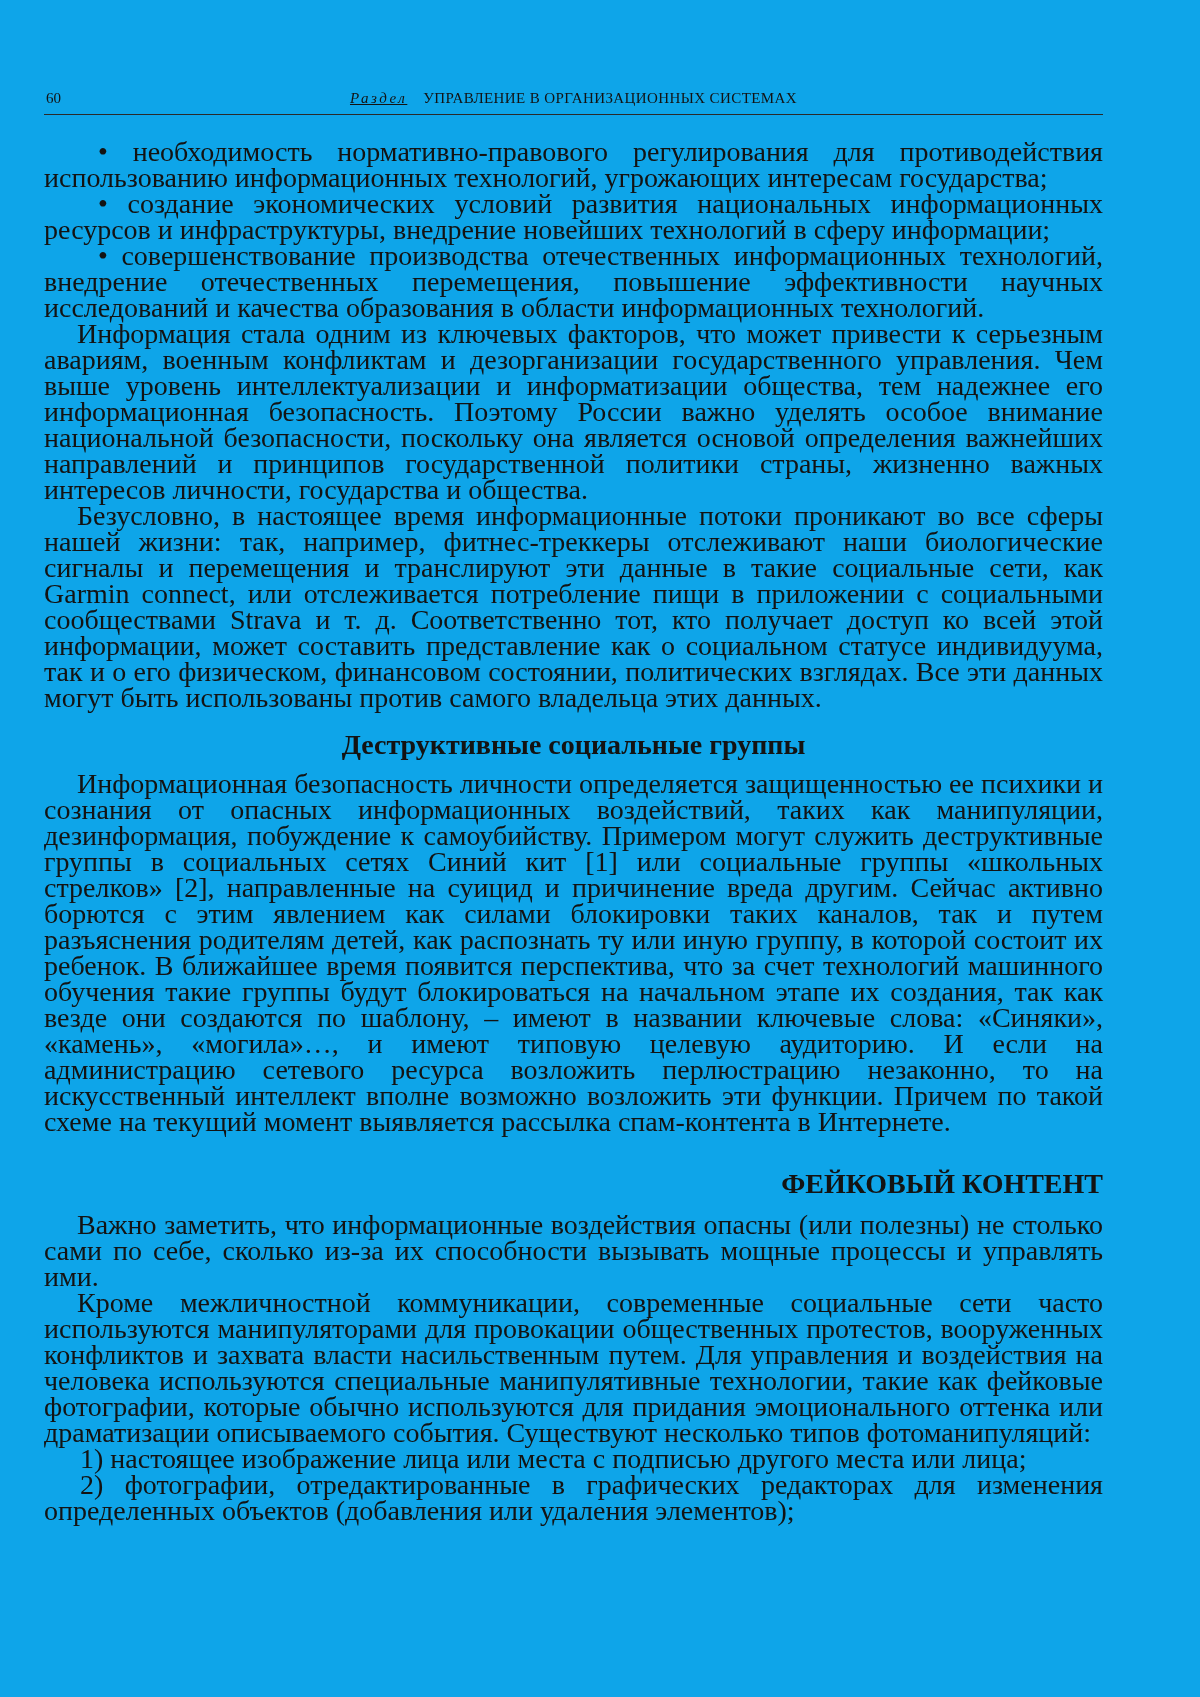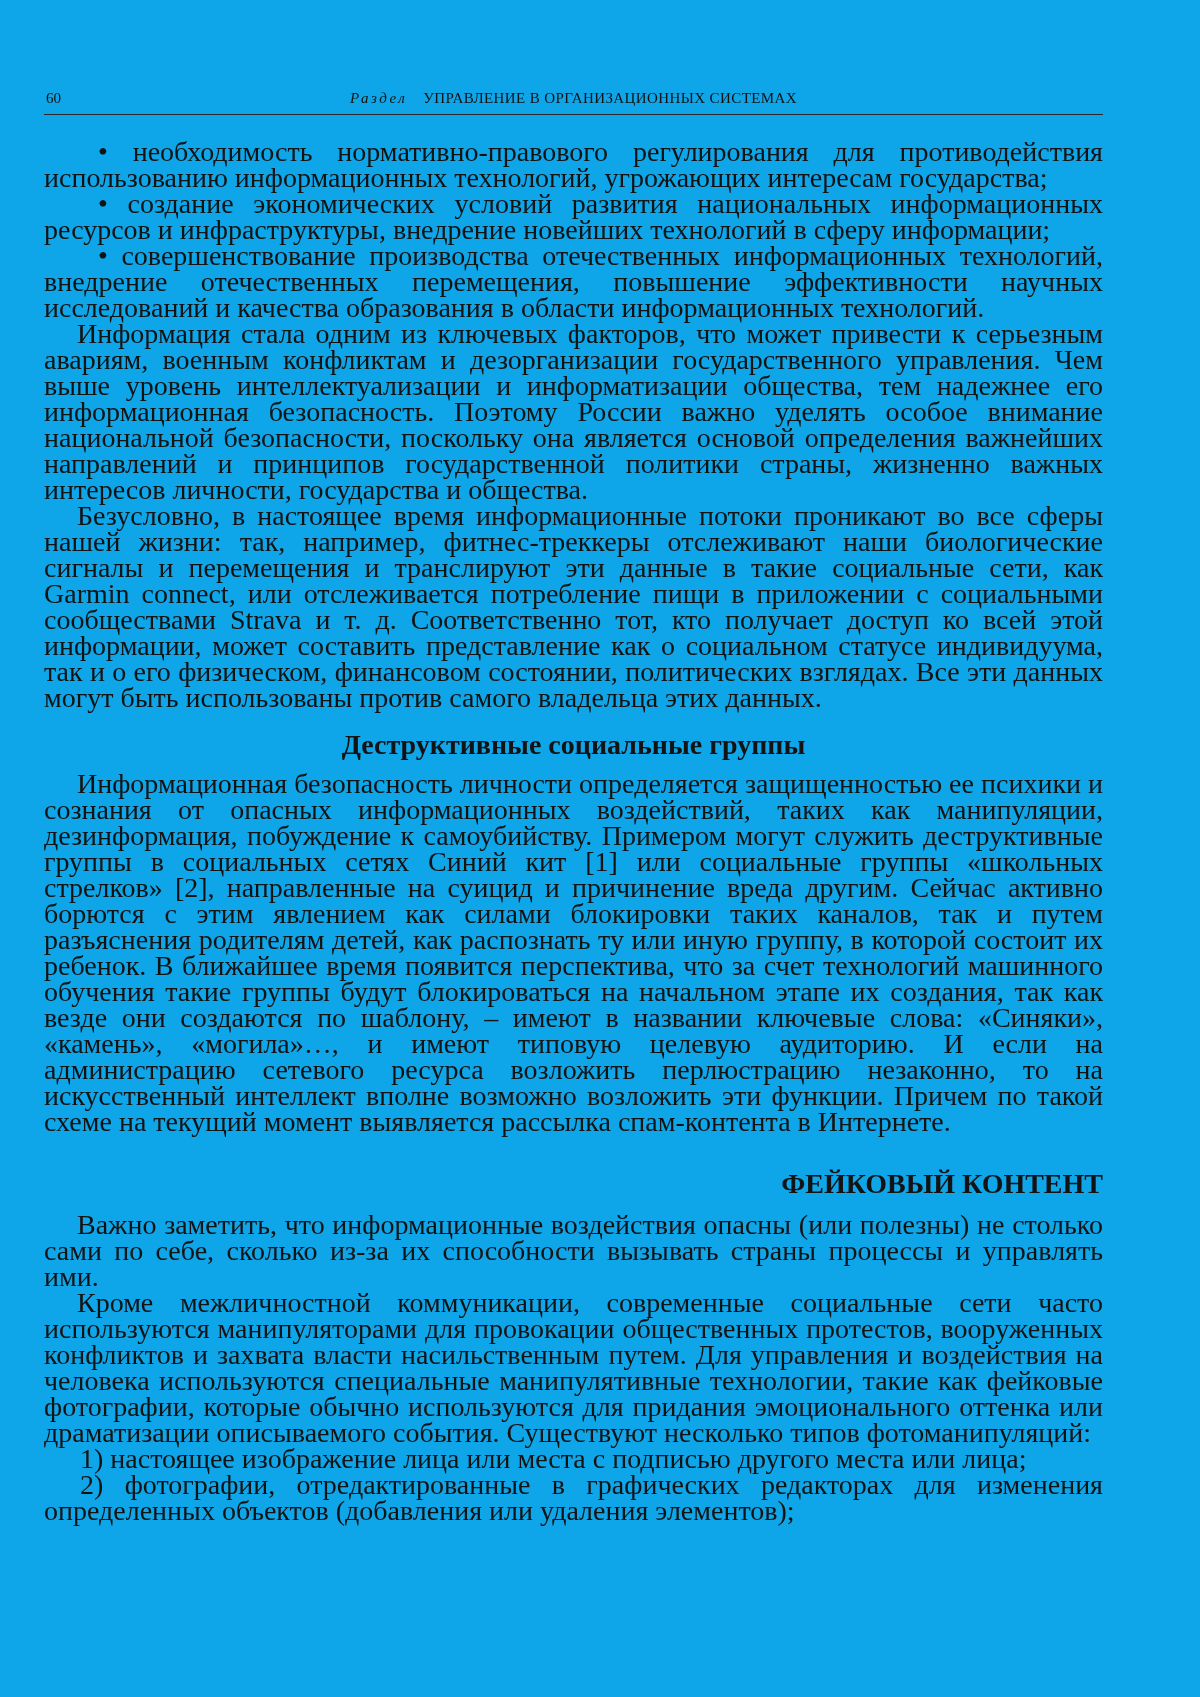--- a/index.html
+++ b/index.html
@@ -25,20 +25,21 @@
     position: absolute;
     left: 2px;
     top: 0;
     font-size: 15px;
   }
   .running-title { text-align: center; white-space: nowrap; }
   .running-title .prefix {
     font-style: italic;
     letter-spacing: 2.5px;
     margin-right: 16px;
+    text-decoration: underline;
   }
   .running-title .title { letter-spacing: 0.4px; }
 
   .page-body p,
   .page-body h2 {
     font-size: 28px;
     line-height: 26px;
     margin: 0;
   }
   .page-body p { text-align: justify; }
@@ -71,18 +72,18 @@
   <main class="page-body">
 
   <p class="bullet">• необходимость нормативно-правового регулирования для противодействия использованию информационных технологий, угрожающих интересам государства;</p>
       <p class="bullet">• создание экономических условий развития национальных информационных ресурсов и инфраструктуры, внедрение новейших технологий в сферу информации;</p>
       <p class="bullet">• совершенствование производства отечественных информационных технологий, внедрение отечественных перемещения, повышение эффективности научных исследований и качества образования в области информационных технологий.</p>
       <p class="paragraph">Информация стала одним из ключевых факторов, что может привести к серьезным авариям, военным конфликтам и дезорганизации государственного управления. Чем выше уровень интеллектуализации и информатизации общества, тем надежнее его информационная безопасность. Поэтому России важно уделять особое внимание национальной безопасности, поскольку она является основой определения важнейших направлений и принципов государственной политики страны, жизненно важных интересов личности, государства и общества.</p>
       <p class="paragraph">Безусловно, в настоящее время информационные потоки проникают во все сферы нашей жизни: так, например, фитнес-треккеры отслеживают наши биологические сигналы и перемещения и транслируют эти данные в такие социальные сети, как Garmin connect, или отслеживается потребление пищи в приложении с социальными сообществами Strava и т. д. Соответственно тот, кто получает доступ ко всей этой информации, может составить представление как о социальном статусе индивидуума, так и о его физическом, финансовом состоянии, политических взглядах. Все эти данных могут быть использованы против самого владельца этих данных.</p>
       <h2 class="heading">Деструктивные социальные группы</h2>
       <p class="paragraph">Информационная безопасность личности определяется защищенностью ее психики и сознания от опасных информационных воздействий, таких как манипуляции, дезинформация, побуждение к самоубийству. Примером могут служить деструктивные группы в социальных сетях Синий кит [1] или социальные группы «школьных стрелков» [2], направленные на суицид и причинение вреда другим. Сейчас активно борются с этим явлением как силами блокировки таких каналов, так и путем разъяснения родителям детей, как распознать ту или иную группу, в которой состоит их ребенок. В ближайшее время появится перспектива, что за счет технологий машинного обучения такие группы будут блокироваться на начальном этапе их создания, так как везде они создаются по шаблону, – имеют в названии ключевые слова: «Синяки», «камень», «могила»…, и имеют типовую целевую аудиторию. И если на администрацию сетевого ресурса возложить перлюстрацию незаконно, то на искусственный интеллект вполне возможно возложить эти функции. Причем по такой схеме на текущий момент выявляется рассылка спам-контента в Интернете.</p>
       <h2 class="heading-caps">ФЕЙКОВЫЙ КОНТЕНТ</h2>
-      <p class="paragraph">Важно заметить, что информационные воздействия опасны (или полезны) не столько сами по себе, сколько из-за их способности вызывать страны процессы и управлять ими.</p>
+      <p class="paragraph">Важно заметить, что информационные воздействия опасны (или полезны) не столько сами по себе, сколько из-за их способности вызывать мощные процессы и управлять ими.</p>
       <p class="paragraph">Кроме межличностной коммуникации, современные социальные сети часто используются манипуляторами для провокации общественных протестов, вооруженных конфликтов и захвата власти насильственным путем. Для управления и воздействия на человека используются специальные манипулятивные технологии, такие как фейковые фотографии, которые обычно используются для придания эмоционального оттенка или драматизации описываемого события. Существуют несколько типов фотоманипуляций:</p>
       <p class="numbered">1) настоящее изображение лица или места с подписью другого места или лица;</p>
       <p class="numbered">2) фотографии, отредактированные в графических редакторах для изменения определенных объектов (добавления или удаления элементов);</p>
     </main>
 </div>
 
 </body></html>

